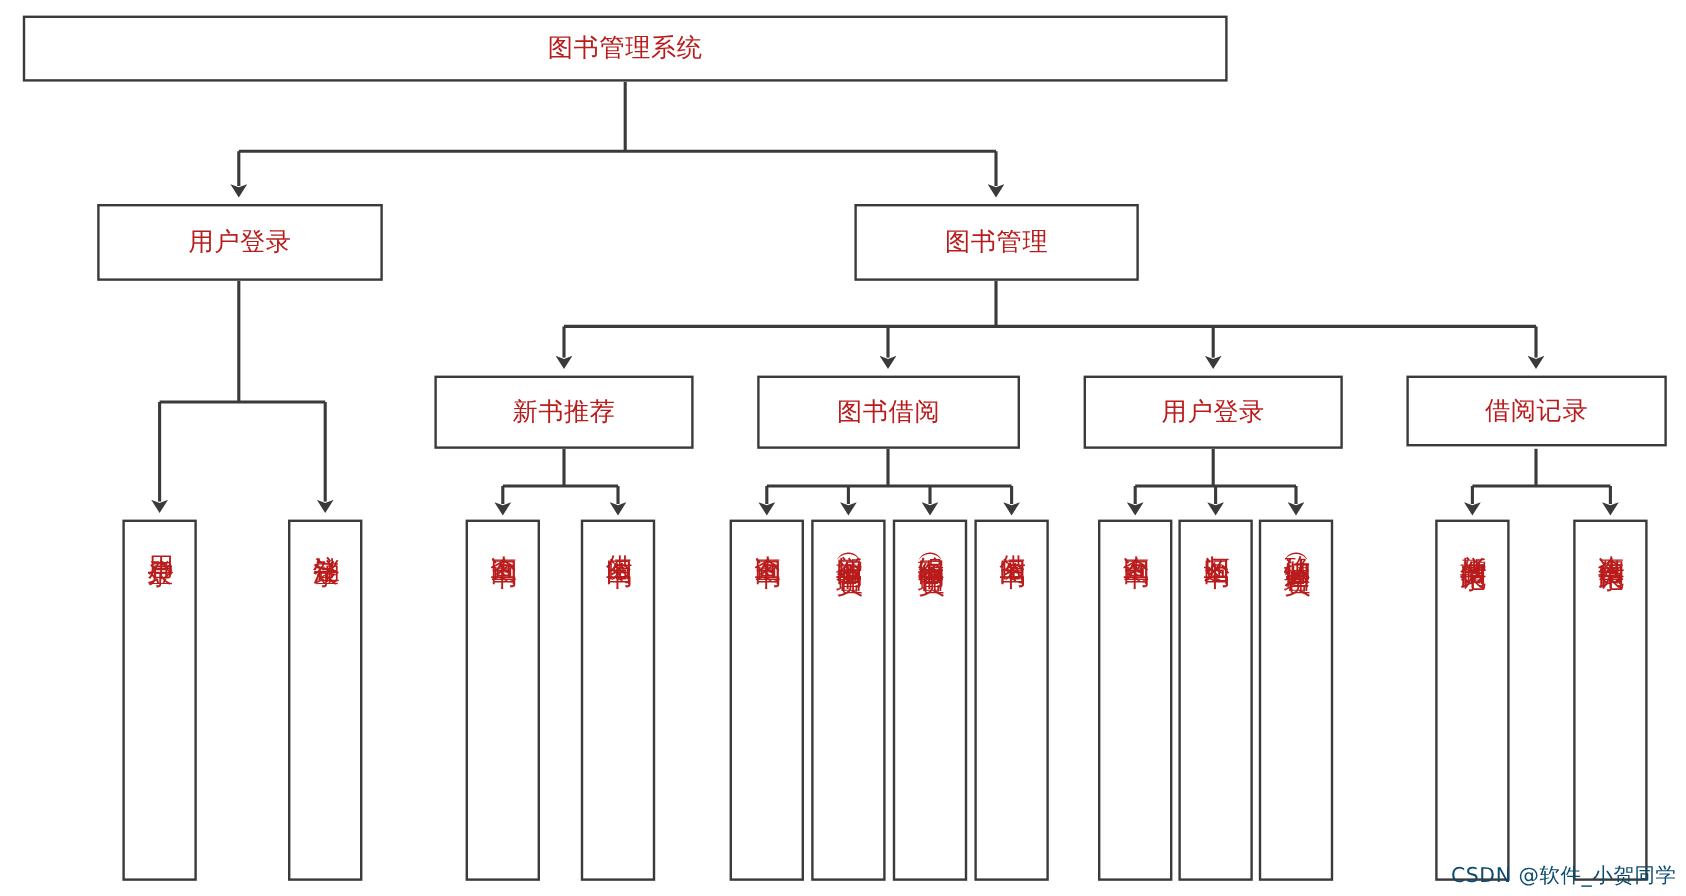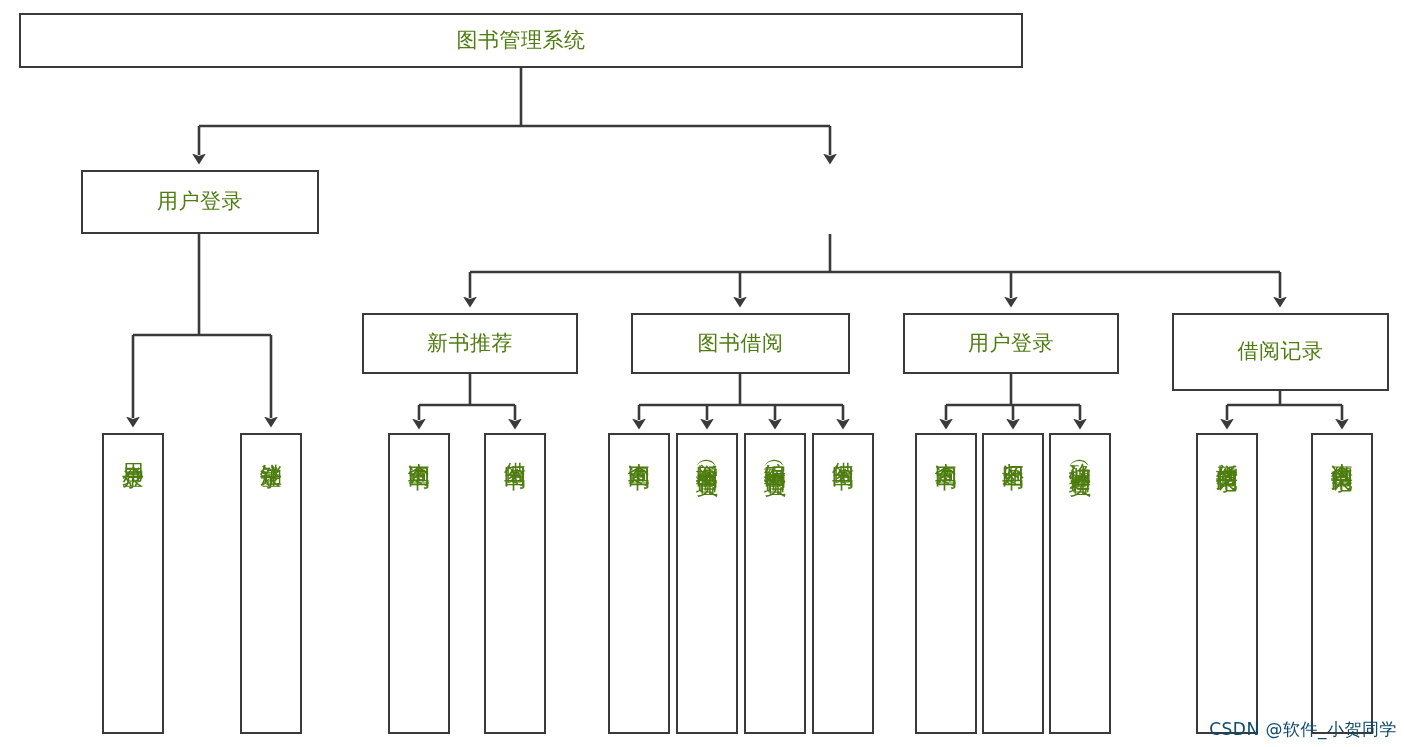--- a/index.html
+++ b/index.html
@@ -28,21 +28,21 @@
     background:#ffffff;
     display:flex;
     align-items:center;
     justify-content:center;
     z-index:2;
   }
   .node .lbl{
     font-size:21px;
     line-height:1.12;
     letter-spacing:0.5px;
-    color:#4d7c0f;
+    color:#b91c1c;
     white-space:nowrap;
   }
   .node.vert{
     align-items:flex-start;
     justify-content:center;
     padding-top:10px;
   }
   .node.vert .lbl{
     writing-mode:vertical-rl;
     text-orientation:upright;
@@ -119,34 +119,37 @@
   </svg>
 
   <div class="node" style="left:19px; top:13px; width:1004px; height:55px;">
     <span class="lbl">图书管理系统</span>
   </div>
 
   <div class="node" style="left:81px; top:170px; width:238px; height:64px;">
     <span class="lbl">用户登录</span>
   </div>
 
+  <div class="node" style="left:712px; top:170px; width:237px; height:64px;">
+    <span class="lbl">图书管理</span>
+  </div>
 
   <div class="node" style="left:631px; top:313px; width:219px; height:61px;">
     <span class="lbl">图书借阅</span>
   </div>
 
   <div class="node" style="left:362px; top:313px; width:216px; height:61px;">
     <span class="lbl">新书推荐</span>
   </div>
 
   <div class="node" style="left:903px; top:313px; width:216px; height:61px;">
     <span class="lbl">用户登录</span>
   </div>
 
-  <div class="node" style="left:1172px; top:313px; width:217px; height:78px;">
+  <div class="node" style="left:1172px; top:313px; width:217px; height:59px;">
     <span class="lbl">借阅记录</span>
   </div>
 
   <div class="node vert" style="left:102px; top:433px; width:62px; height:301px;">
     <span class="lbl">用户登录</span>
   </div>
 
   <div class="node vert" style="left:240px; top:433px; width:62px; height:301px;">
     <span class="lbl">注销登录</span>
   </div>

